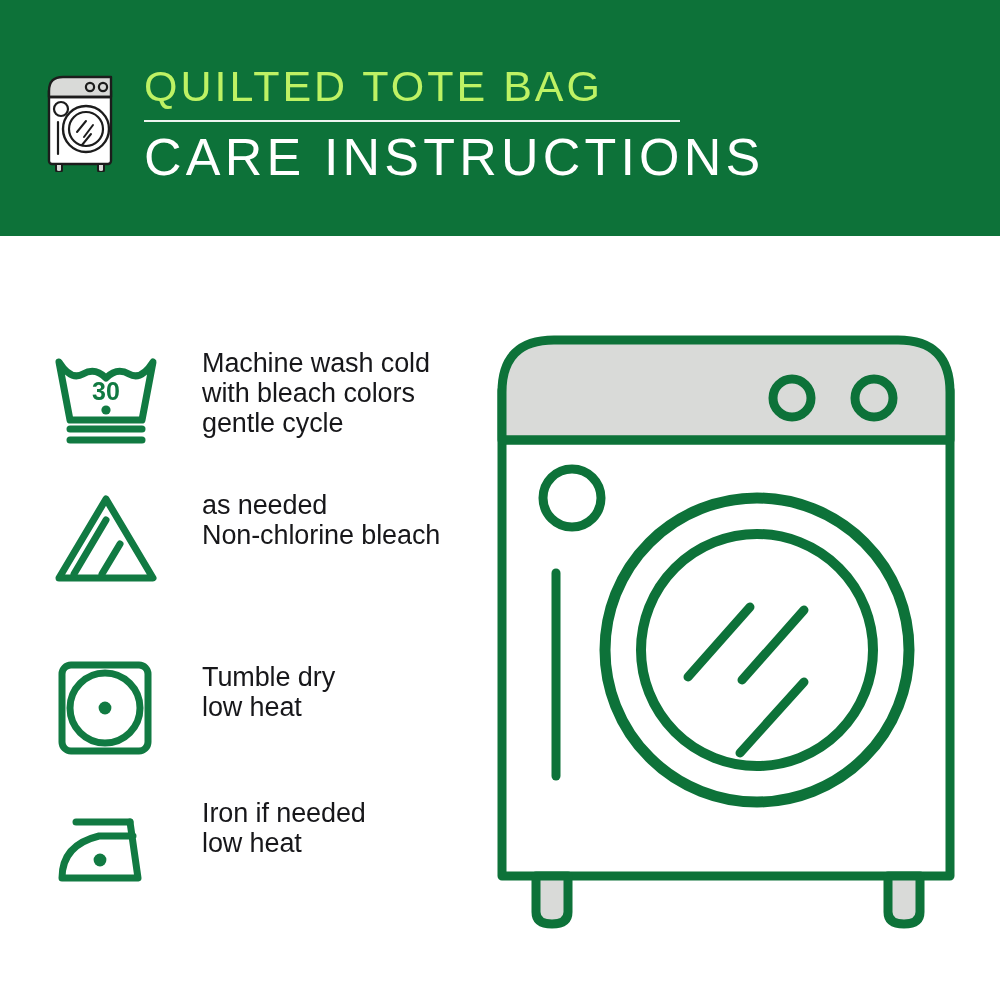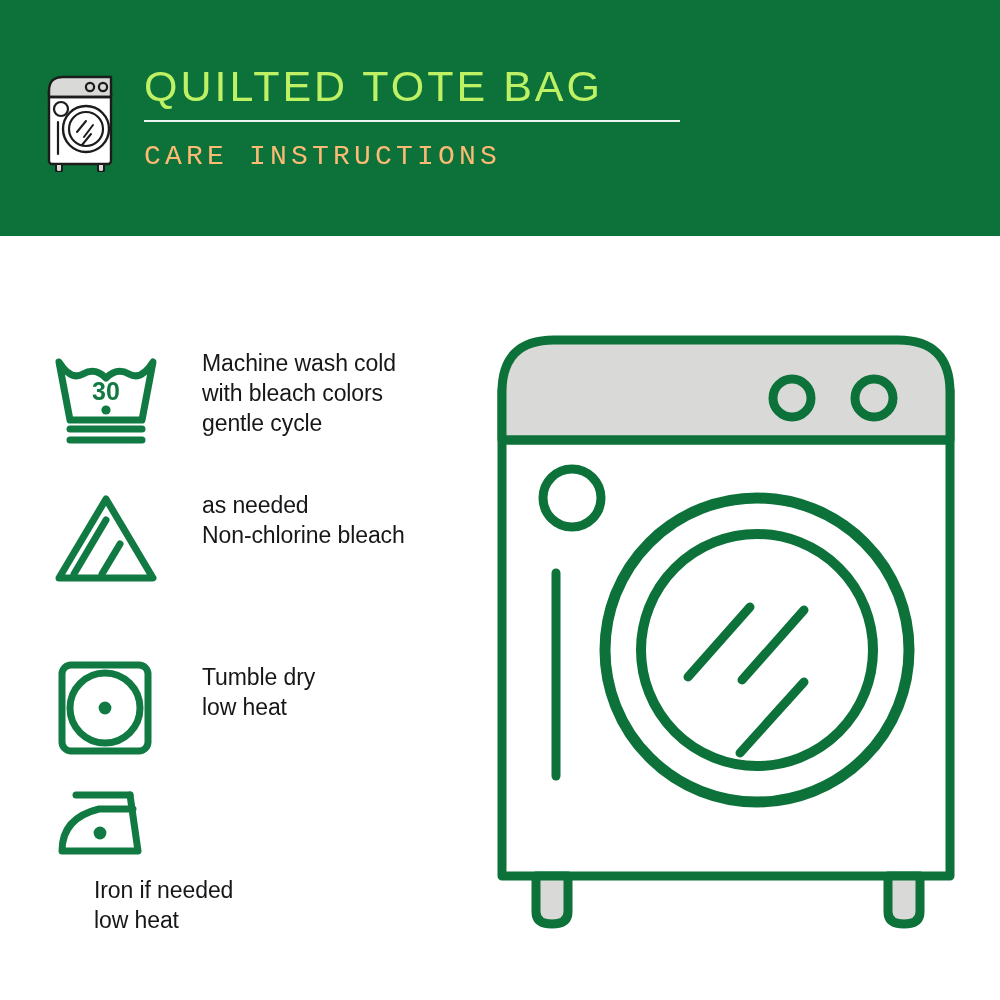--- a/index.html
+++ b/index.html
@@ -39,57 +39,57 @@
     font-family:"Liberation Sans", sans-serif;
   }
   .title-divider {
     width:536px; height:2px;
     background:#ffffff;
     margin-top:6px;
     margin-bottom:8px;
     opacity:0.92;
   }
   .title-sub {
-    font-size:28px;
+    font-size:52px;
     font-weight:400;
-    color:#fdba74;
+    color:#ffffff;
     letter-spacing:4.2px;
     line-height:54px;
     white-space:nowrap;
-    font-family:Liberation Mono, monospace;
+    font-family:Liberation Sans, sans-serif;
   }
 
   
   .care-list {
     position:absolute; left:0; top:236px;
     width:480px; height:764px;
   }
   .care-row {
     position:absolute;
     left:52px;
     width:420px;
     display:flex;
     align-items:flex-start;
   }
   .care-row[data-row="0"] { top:110px; }
   .care-row[data-row="1"] { top:252px; }
   .care-row[data-row="2"] { top:424px; }
-  .care-row[data-row="3"] { top:529px;flex-direction:column; }
+  .care-row[data-row="3"] { top:560px; }
 
   .care-symbol {
     width:108px;
     flex:0 0 108px;
     display:flex;
     align-items:center;
     justify-content:flex-end;
   }
   .care-text {
     padding-left:42px;
     padding-top:2px;
-    font-size:23px;
+    font-size:27px;
     line-height:30px;
     color:#17171a;
     font-weight:400;
     letter-spacing:-0.1px;
     font-family:"Liberation Sans", sans-serif;
   }
   .care-text .ln { display:block; white-space:nowrap; }
 
   
   .care-row[data-row="0"] .care-symbol { padding-top:4px; }

